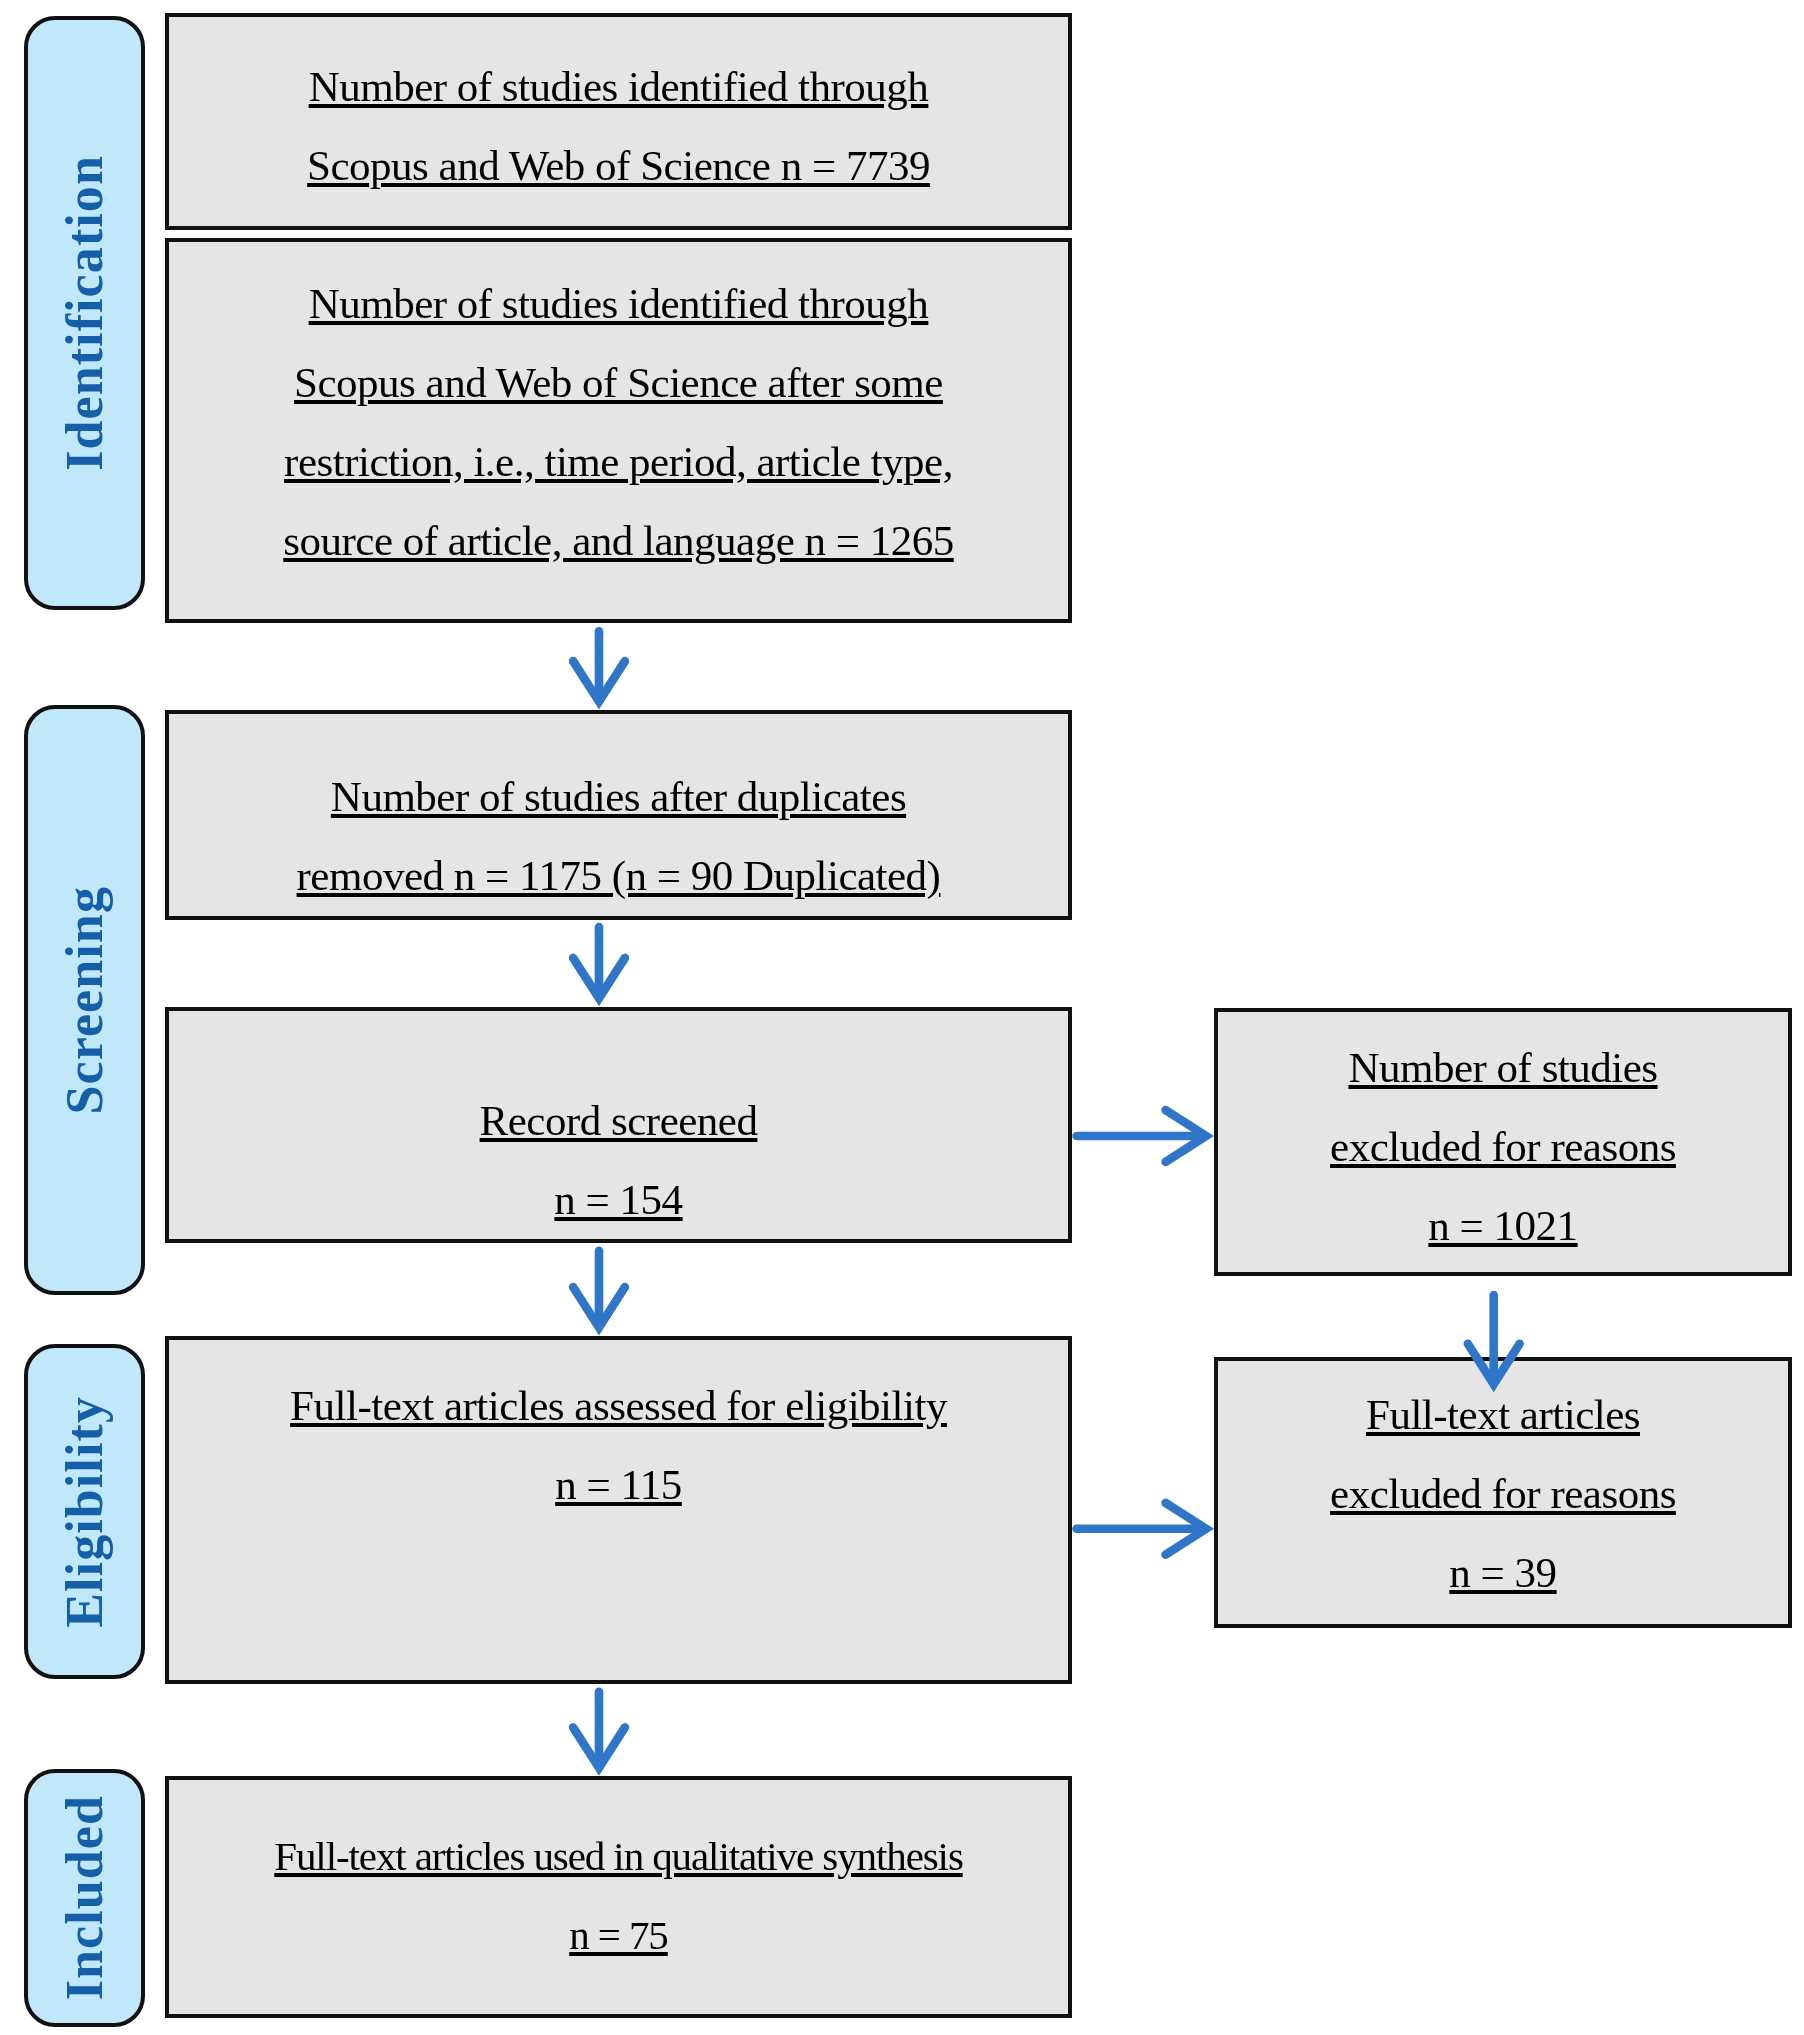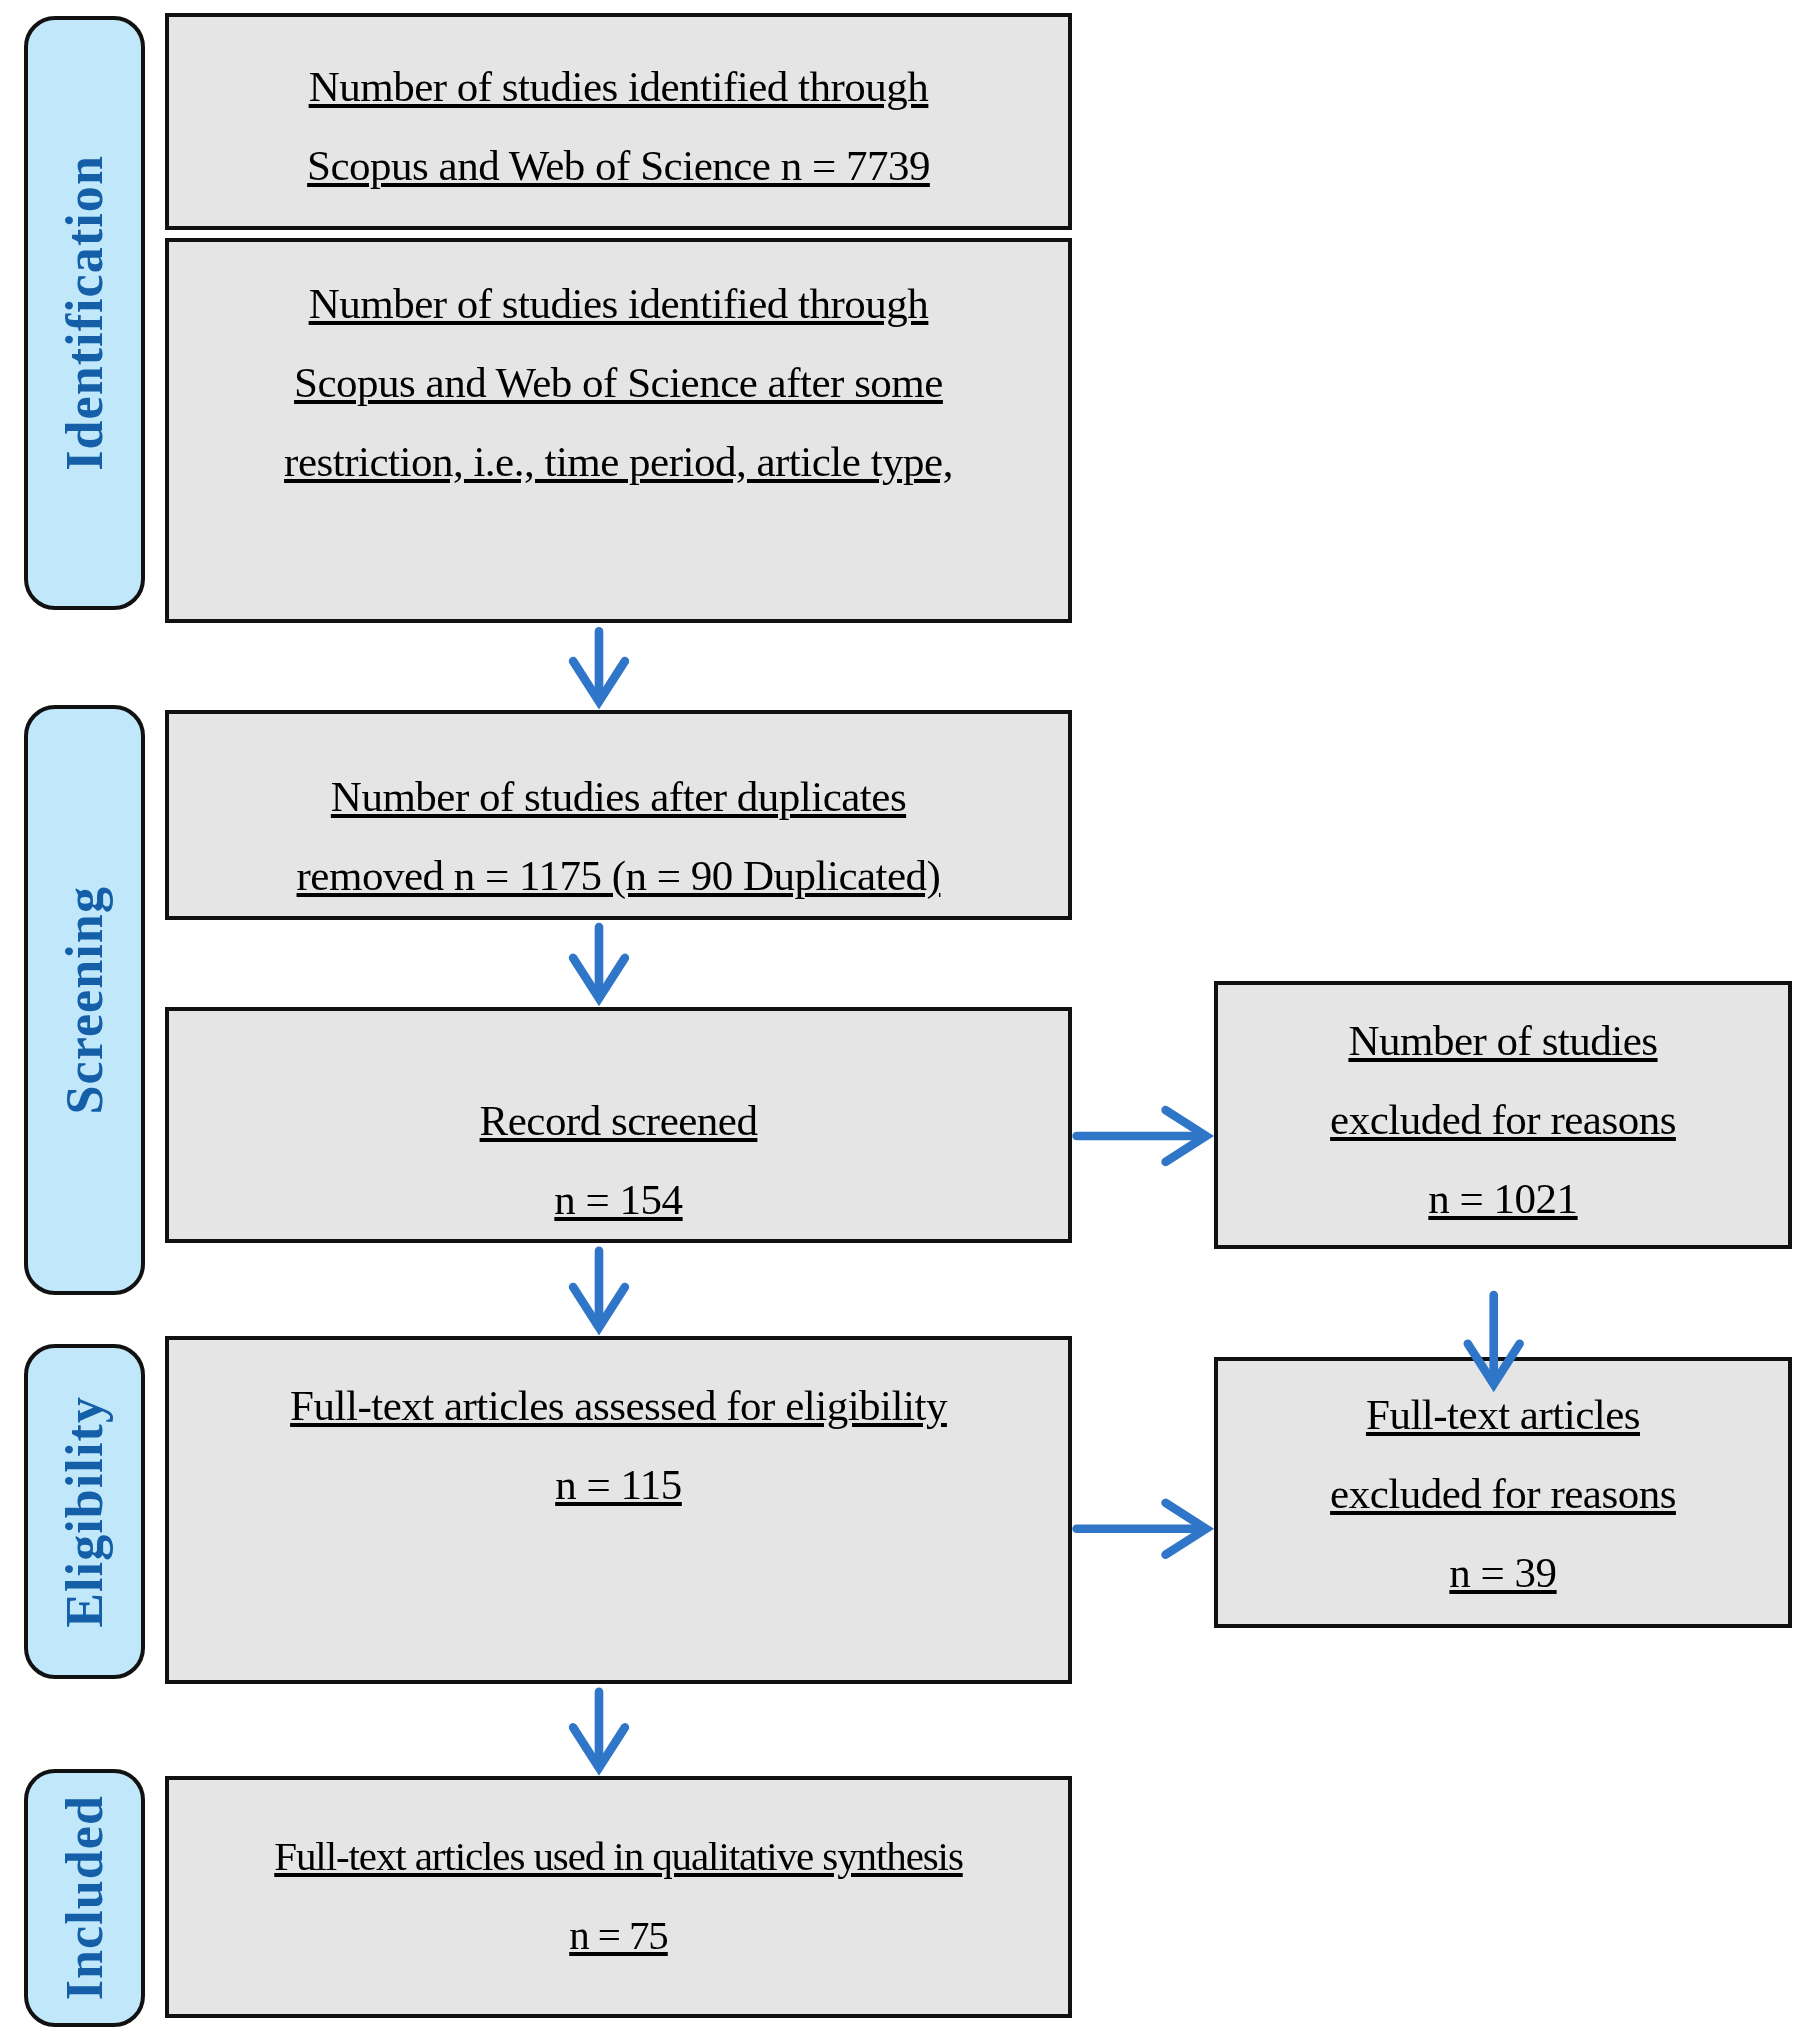--- a/index.html
+++ b/index.html
@@ -62,21 +62,21 @@
   .side  { left: 1214px; width: 578px; }
 
   #box-identified            { top: 13px;   height: 217px; padding-top: 30px; }
   #box-identified-restricted { top: 238px;  height: 385px; padding-top: 21.6px; }
   #box-duplicates-removed    { top: 710px; height: 210px; padding-top: 43px; }
   #box-records-screened      { top: 1007px; height: 236px; padding-top: 70px; }
   #box-fulltext-assessed     { top: 1336px; height: 348px; padding-top: 26px; }
   #box-qualitative-synthesis { top: 1776px; height: 242px; padding-top: 37px; }
   #box-qualitative-synthesis .line { font-size: 41px; letter-spacing: -1.1px; }
 
-  #box-studies-excluded      { top: 981px; height: 268px; padding-top: 15.7px; }
+  #box-studies-excluded      { top: 1008px; height: 268px; padding-top: 15.7px; }
   #box-fulltext-excluded     { top: 1357px; height: 271px; padding-top: 14px; }
 
   
   #arrow-layer {
     position: absolute;
     top: 0; left: 0;
     width: 1804px;
     height: 2035px;
     pointer-events: none;
   }
@@ -108,20 +108,21 @@
 
   <div class="box main" id="box-identified">
     <div class="line">Number of studies identified through</div>
     <div class="line">Scopus and Web of Science n = 7739</div>
   </div>
 
   <div class="box main" id="box-identified-restricted">
     <div class="line">Number of studies identified through</div>
     <div class="line">Scopus and Web of Science after some</div>
     <div class="line">restriction, i.e., time period, article type,</div>
+    <div class="line">source of article, and language n = 1265</div>
   </div>
 
   <div class="box main" id="box-duplicates-removed">
     <div class="line">Number of studies after duplicates</div>
     <div class="line">removed n = 1175 (n = 90 Duplicated)</div>
   </div>
 
   <div class="box main" id="box-records-screened">
     <div class="line">Record screened</div>
     <div class="line">n = 154</div>

